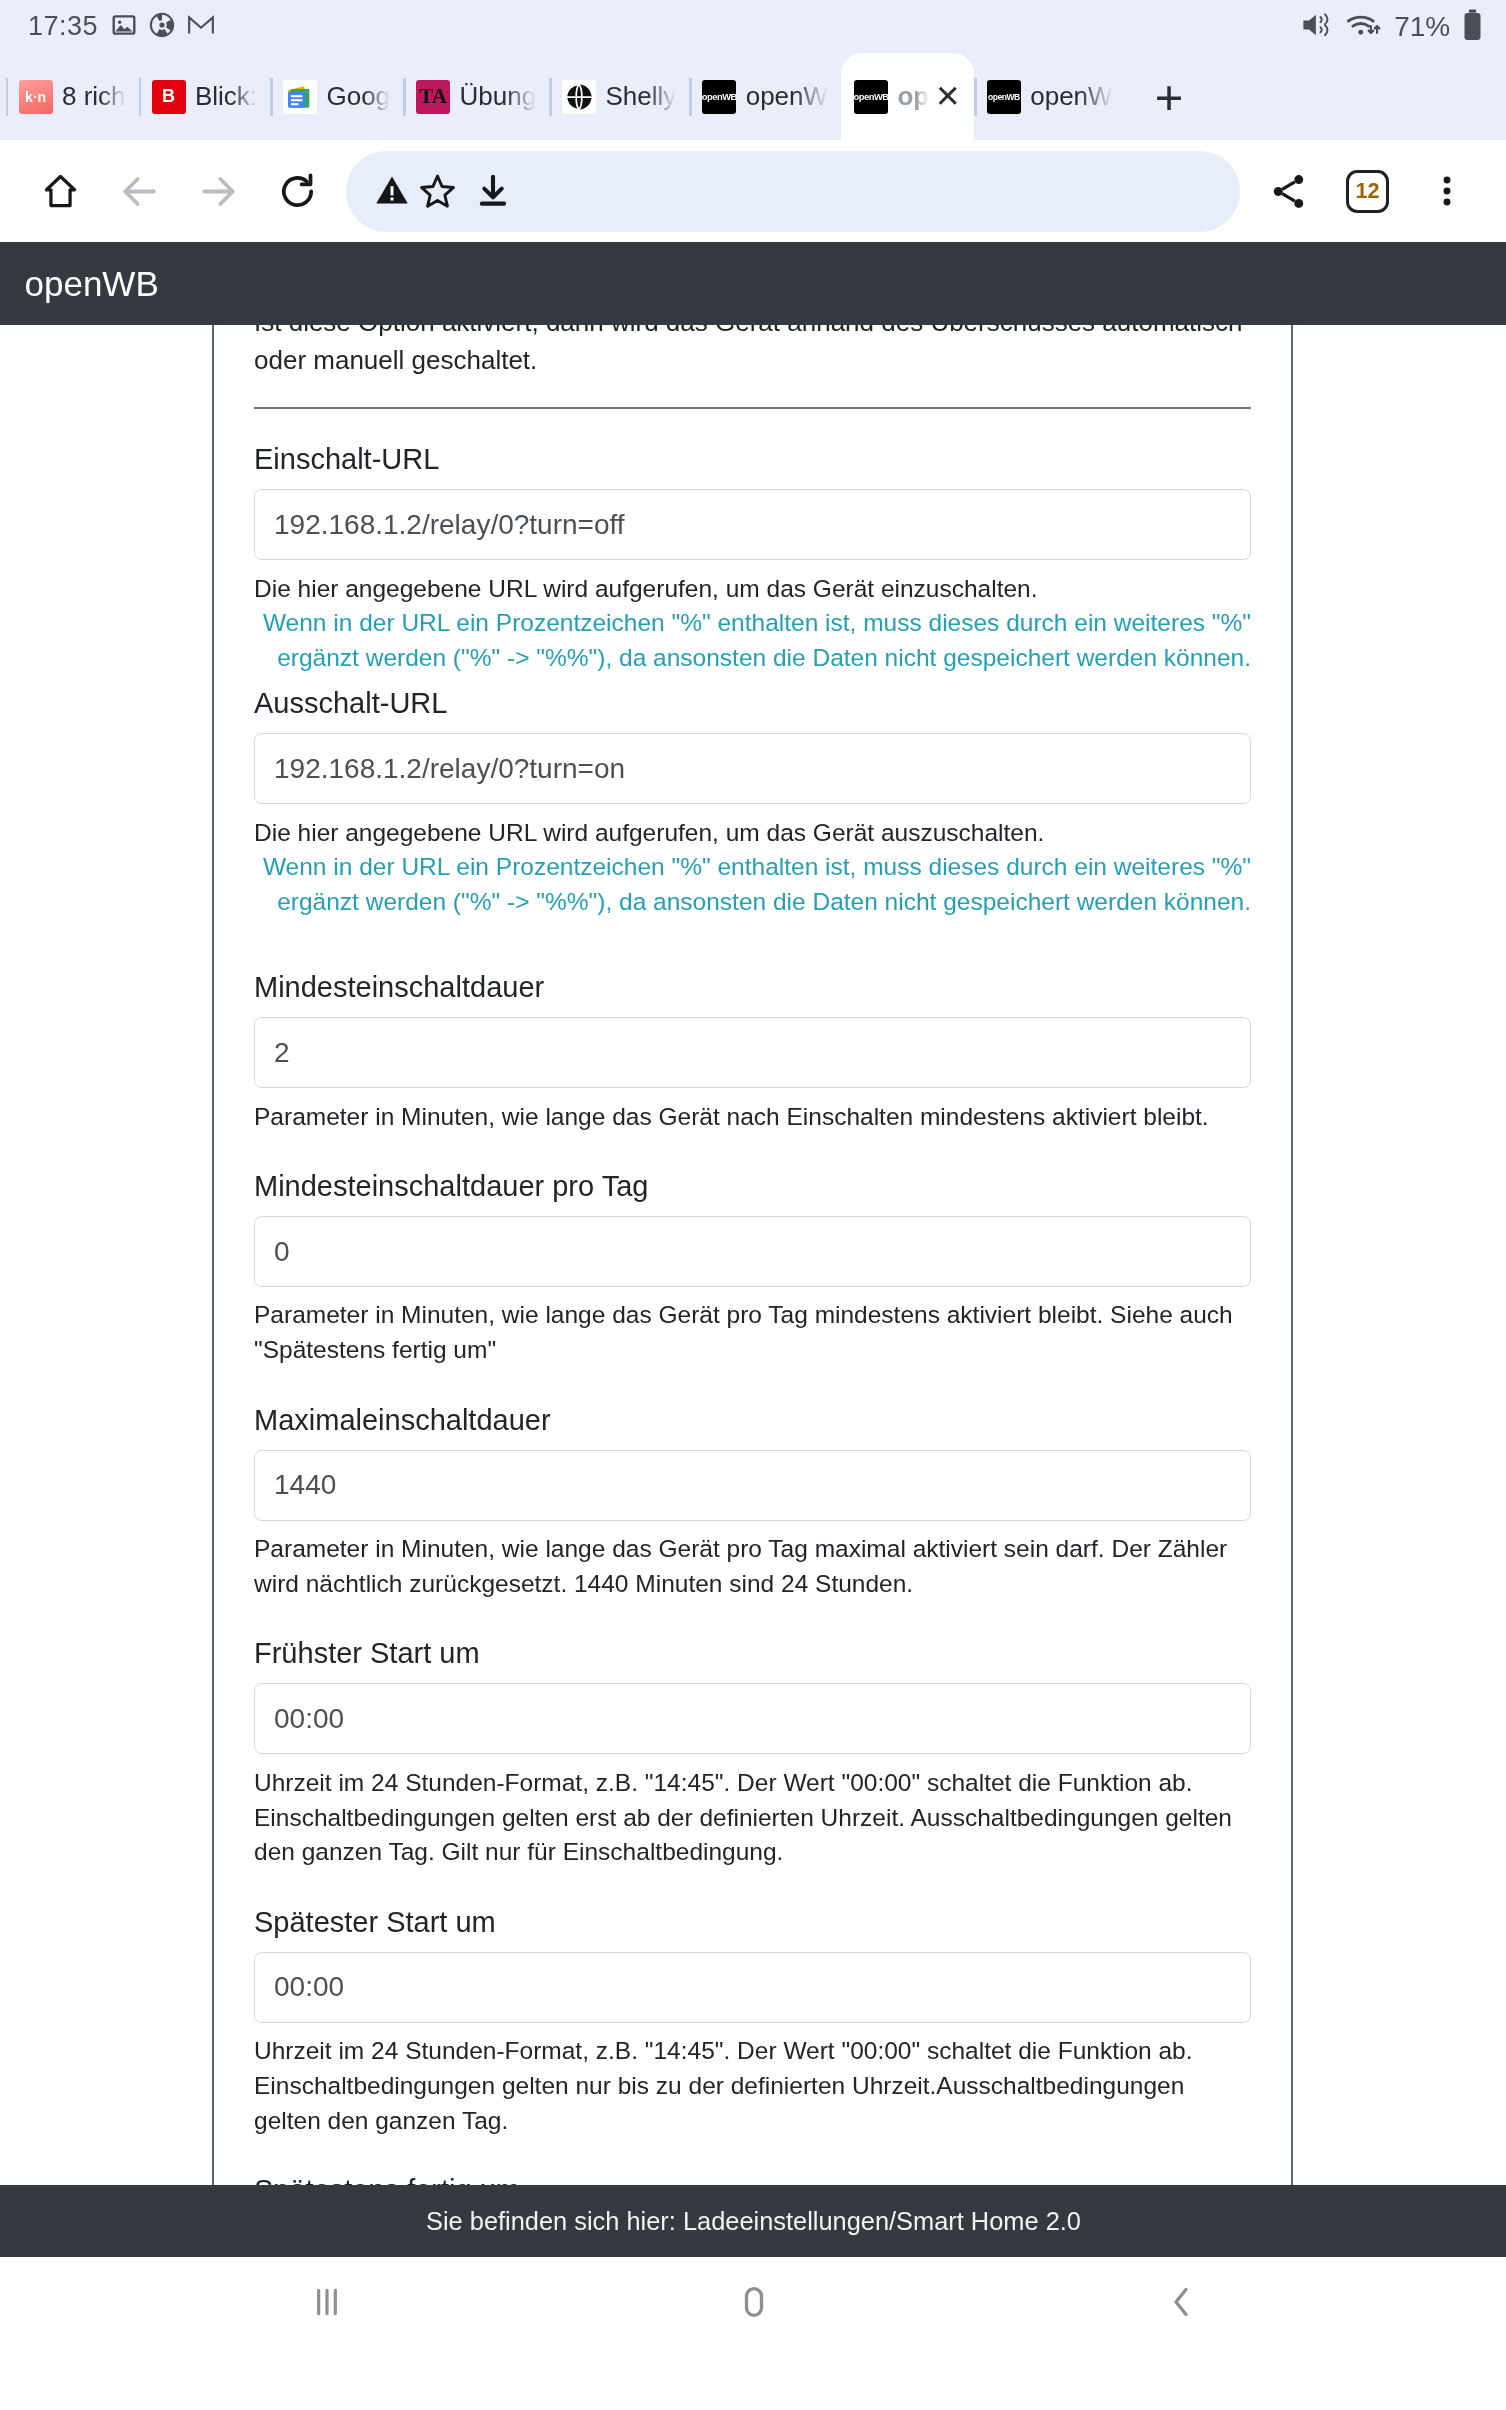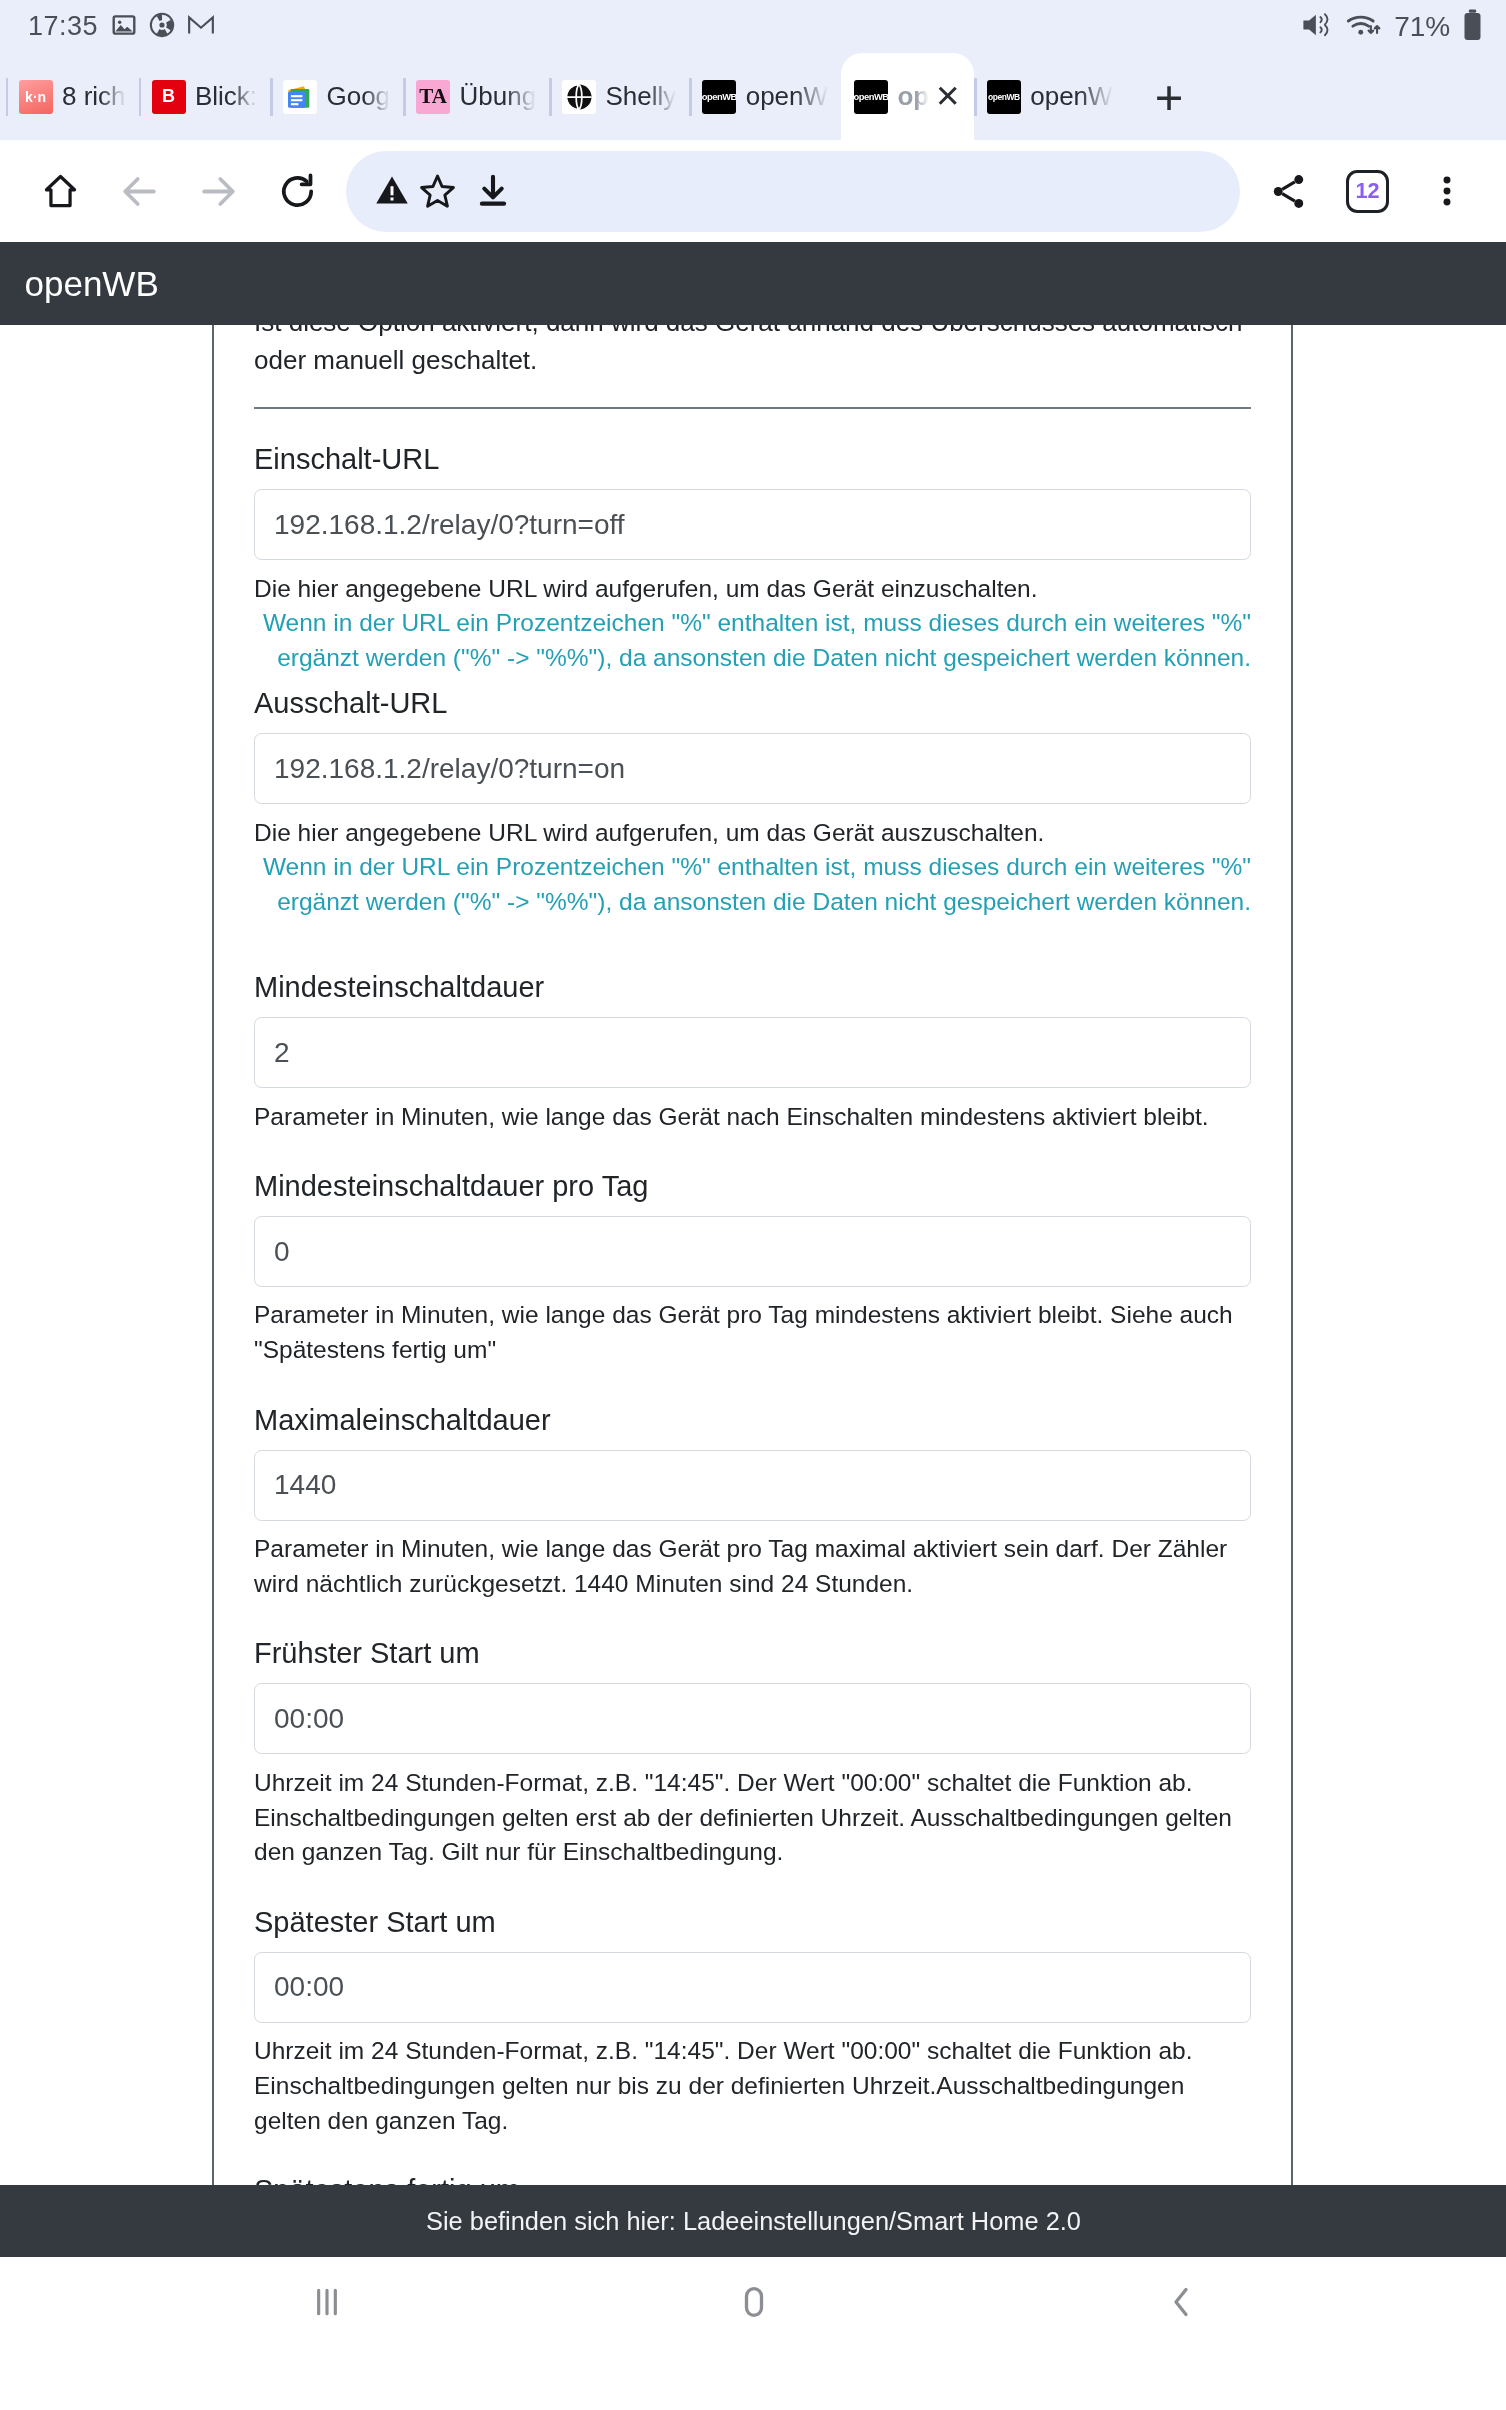--- a/index.html
+++ b/index.html
@@ -122,21 +122,21 @@
     font-size: 49px;
     color: #2a2d33;
     font-weight: 300;
     flex: 0 0 auto;
   }
 
   
   .fav-8rich { background: linear-gradient(160deg,#ff9e9e,#f4655f); }
   .fav-blick { background: #e3000f; }
   .fav-goog  { background: #ffffff; }
-  .fav-ubung { background: #f9a8d4; color:#111; }
+  .fav-ubung { background: #be185d; color:#111; }
   .fav-shelly { background: #ffffff; color:#111; }
   .fav-openwb { background: #000000; }
 
   
   .omnibar {
     height: 102px;
     background: #ffffff;
     display: flex;
     align-items: center;
     padding: 0 21px;
@@ -182,21 +182,21 @@
   .tabcount {
     width: 43px;
     height: 43px;
     border: 3.8px solid #1d2025;
     border-radius: 11.3px;
     display: flex;
     align-items: center;
     justify-content: center;
     font-size: 21.7px;
     font-weight: 600;
-    color: #8b5cf6;
+    color: #a16207;
   }
 
   
   .page-header {
     height: 83px;
     background: #343a40;
     display: flex;
     align-items: center;
     padding-left: 24.5px;
   }

